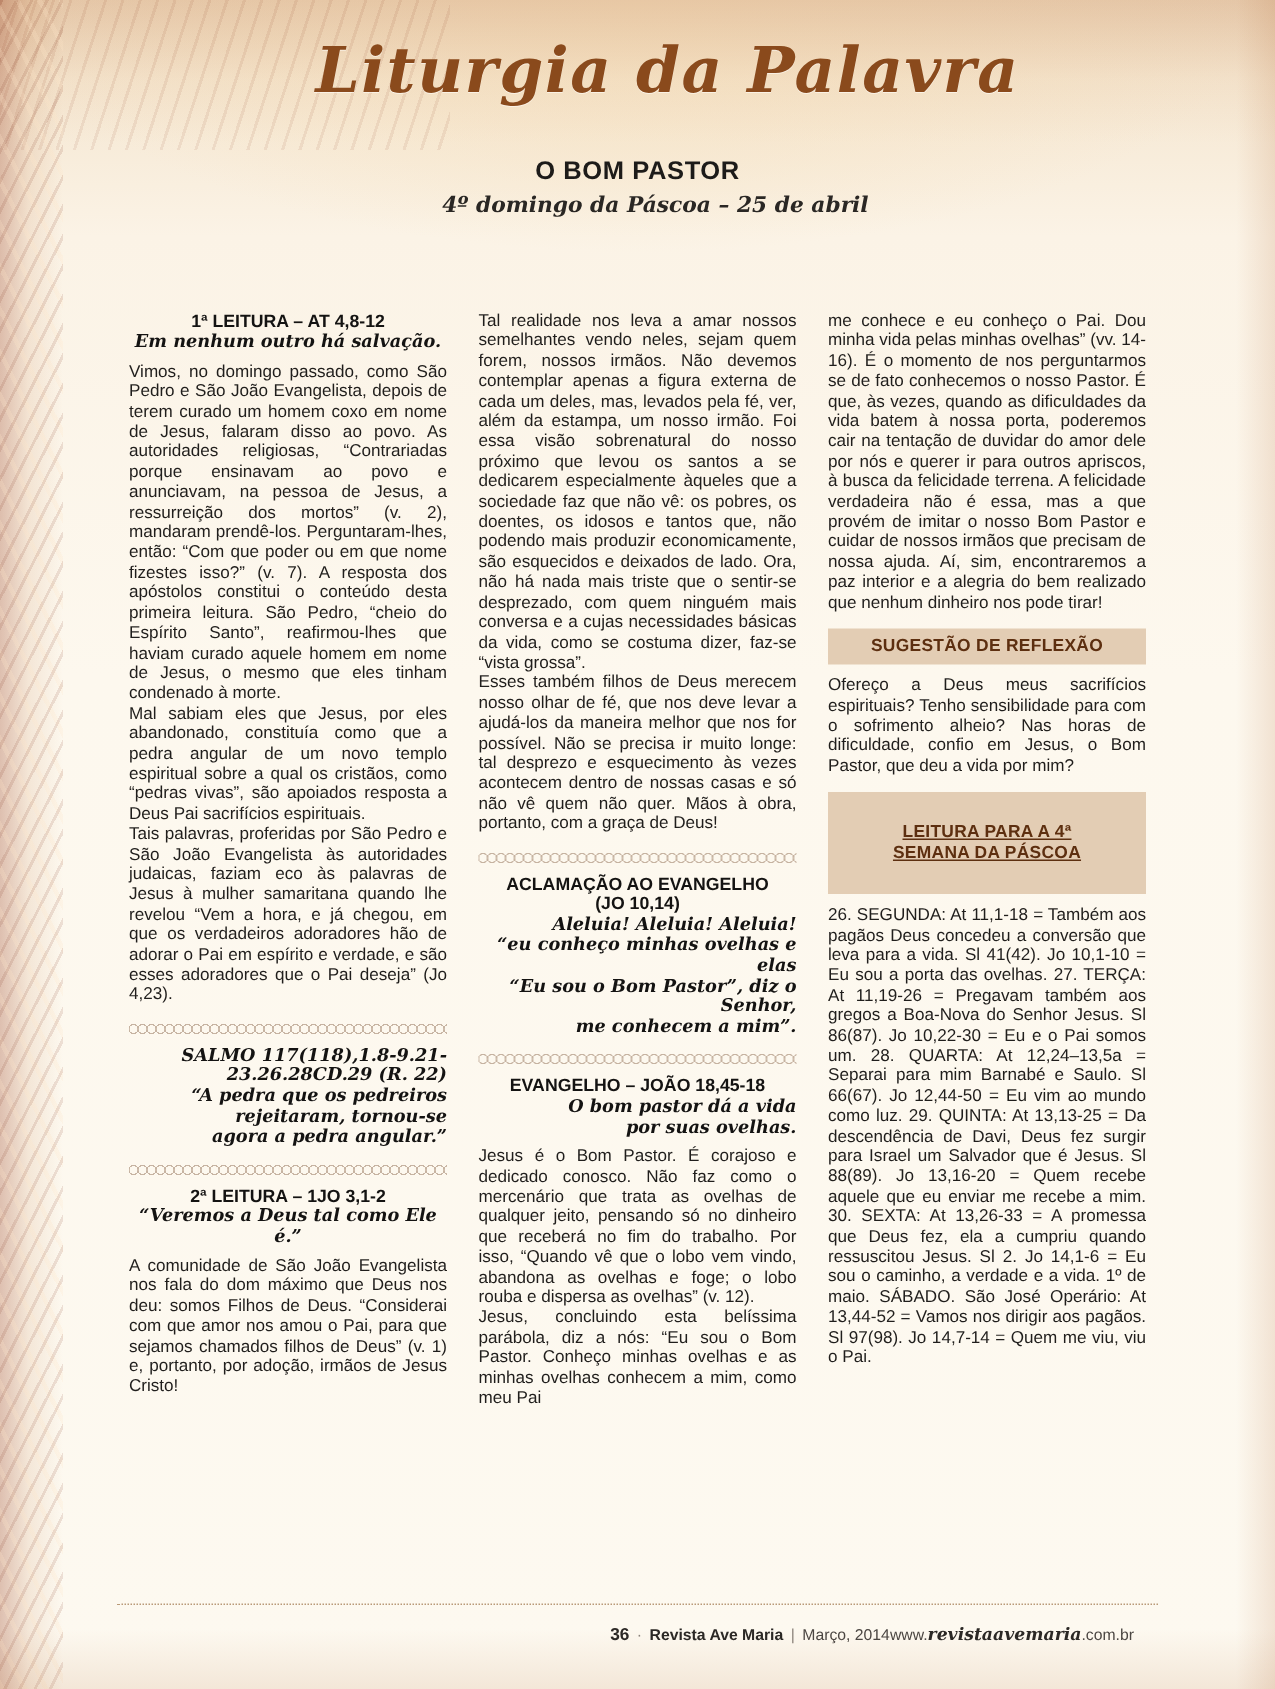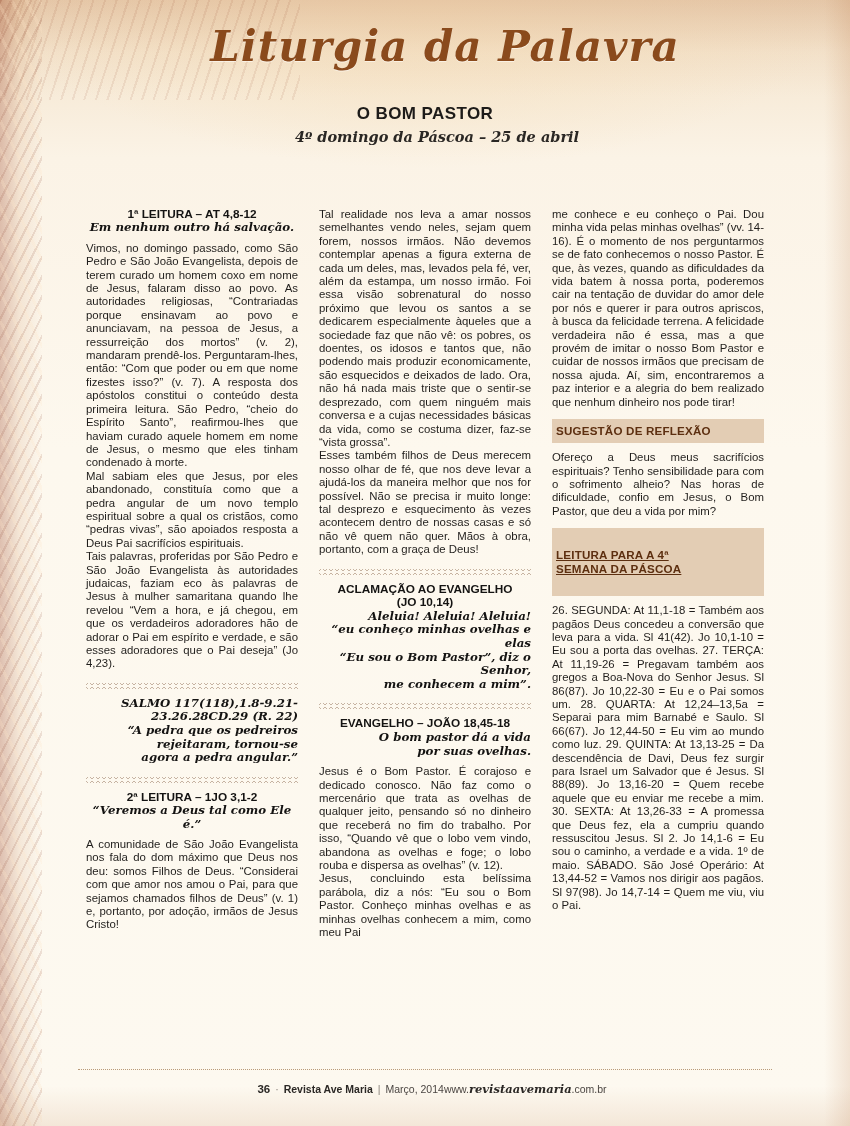--- a/index.html
+++ b/index.html
@@ -162,38 +162,38 @@
   }
 
   
   .boxhead {
     margin: 10px 0 8px 0;
     background: #e3cdb4;
     color: #5d2f10;
     font-weight: bold;
     font-size: 11.6px;
     line-height: 14px;
-    text-align: left;
+    text-align: center;
     padding: 5px 4px 5px 4px;
     letter-spacing: .2px;
   }
   .boxhead.two { padding: 20px 4px; text-decoration: underline; }
 
   
   .footer-rule {
     position: absolute;
     left: 78px; right: 78px; bottom: 56px;
     border-top: 1px dotted #b99a78;
   }
   .footer {
     position: absolute;
-    left: 78px; right: 64px; bottom: 30px;
+    left: 78px; right: 94px; bottom: 30px;
     display: flex;
     align-items: baseline;
-    justify-content: center;
+    justify-content: flex-end;
     font-size: 10.5px;
     color: #4b4642;
   }
   .footer-left { display: flex; align-items: baseline; gap: 5px; }
   .pnum { font-weight: bold; font-size: 11.5px; color: #2b2825; }
   .fl-sep { color: #8a827a; }
   .mag { font-weight: bold; color: #2b2825; }
   .issue { color: #4b4642; }
   .footer-right { font-size: 10.5px; color: #4b4642; }
   .footer-right .brand {

